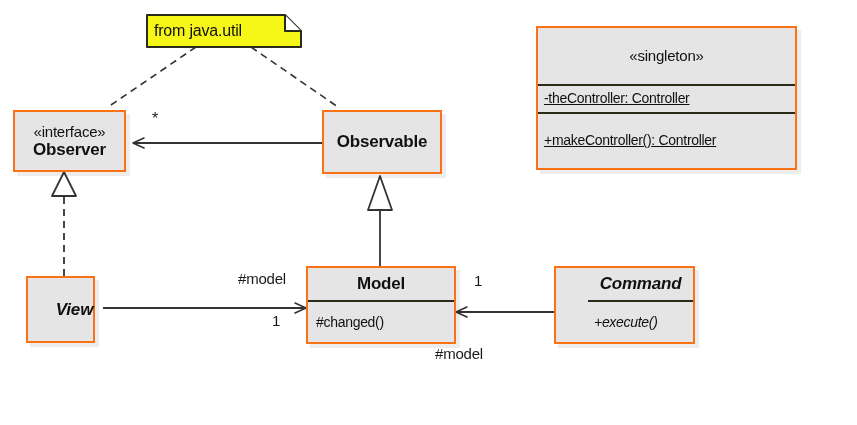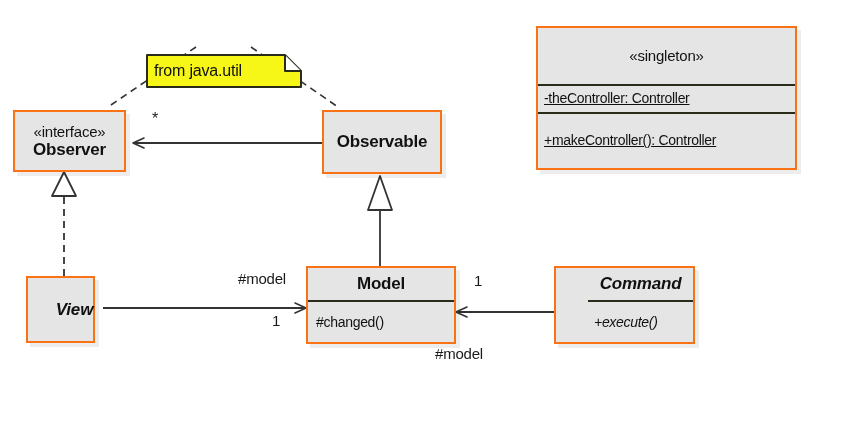--- a/index.html
+++ b/index.html
@@ -144,21 +144,21 @@
     <polygon points="64,172 76,196 52,196" fill="#ffffff" stroke="#333333" stroke-width="1.8" stroke-linejoin="round"></polygon>
 
     <path d="M380,266 L380,210" fill="none" stroke="#333333" stroke-width="1.8"></path>
     <polygon points="380,176 392,210 368,210" fill="#ffffff" stroke="#333333" stroke-width="1.8" stroke-linejoin="round"></polygon>
 
     <path d="M103,308 L306,308" fill="none" stroke="#333333" stroke-width="1.8" marker-end="url(#openArrow)"></path>
 
     <path d="M554,312 L456,312" fill="none" stroke="#333333" stroke-width="1.8" marker-end="url(#openArrow)"></path>
   </svg>
 
-  <div class="note" style="left:146px; top:14px; width:156px; height:34px;margin-top:40px;">
+  <div class="note" style="left:146px; top:14px; width:156px; height:34px;">
     <div class="note-body">
       <svg width="156" height="34" viewBox="0 0 156 34" xmlns="http://www.w3.org/2000/svg">
         <path d="M1,1 L139,1 L155,17 L155,33 L1,33 Z" fill="#f7f717" stroke="#2b2b1a" stroke-width="2" stroke-linejoin="round"></path>
         <path d="M139,1 L139,17 L155,17" fill="#ffffff" stroke="#2b2b1a" stroke-width="2" stroke-linejoin="round"></path>
       </svg>
       <div class="note-text">from java.util</div>
     </div>
   </div>
 
   <div class="node" style="left:13px; top:110px; width:113px; height:62px;">

